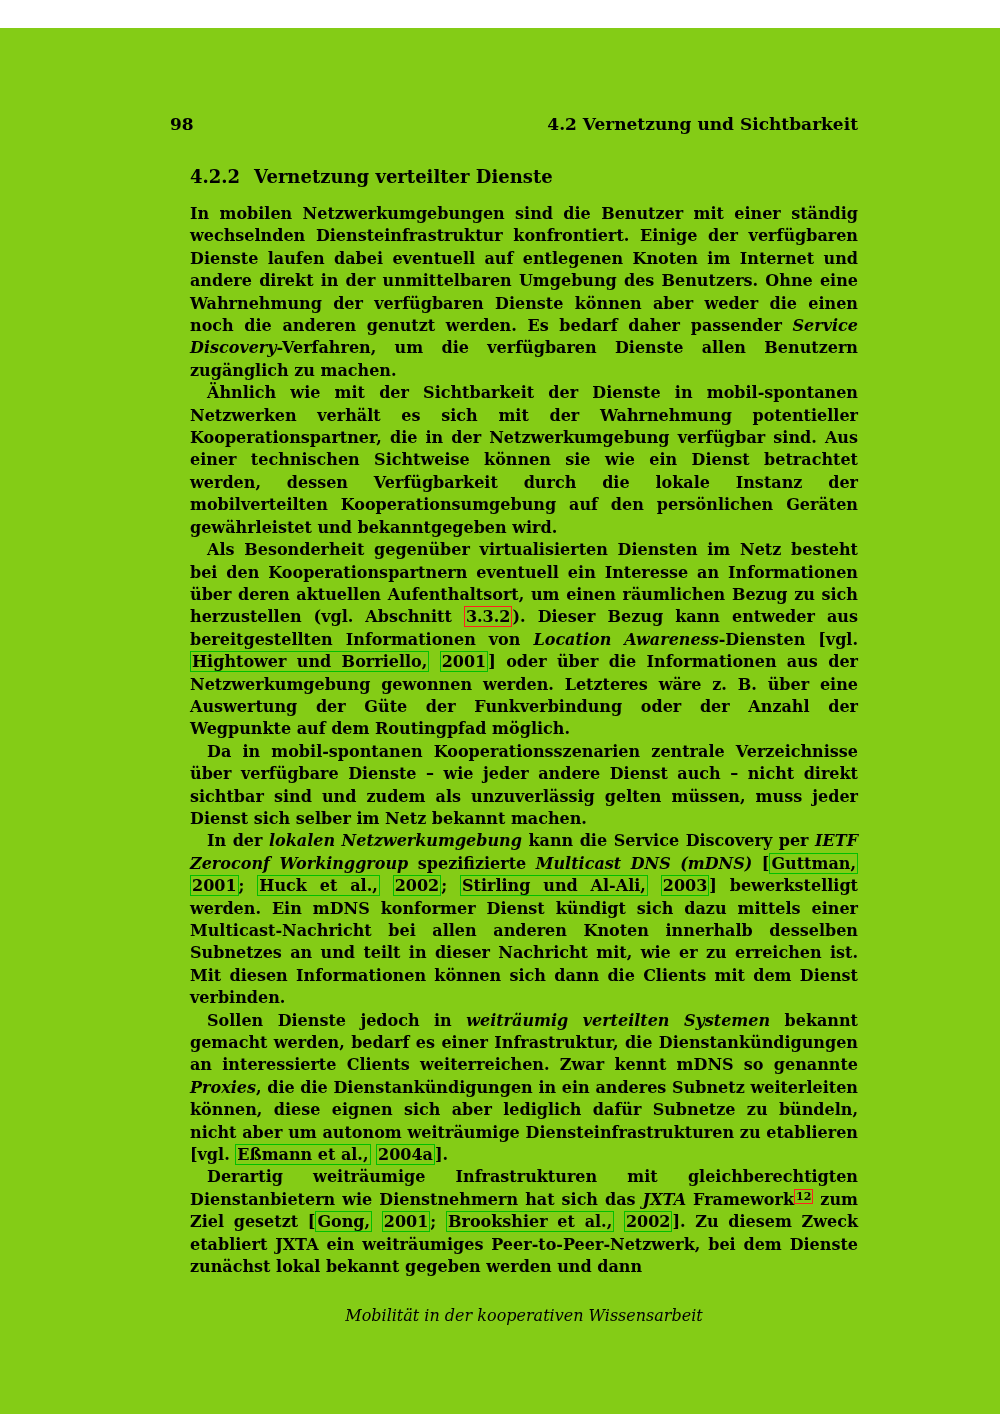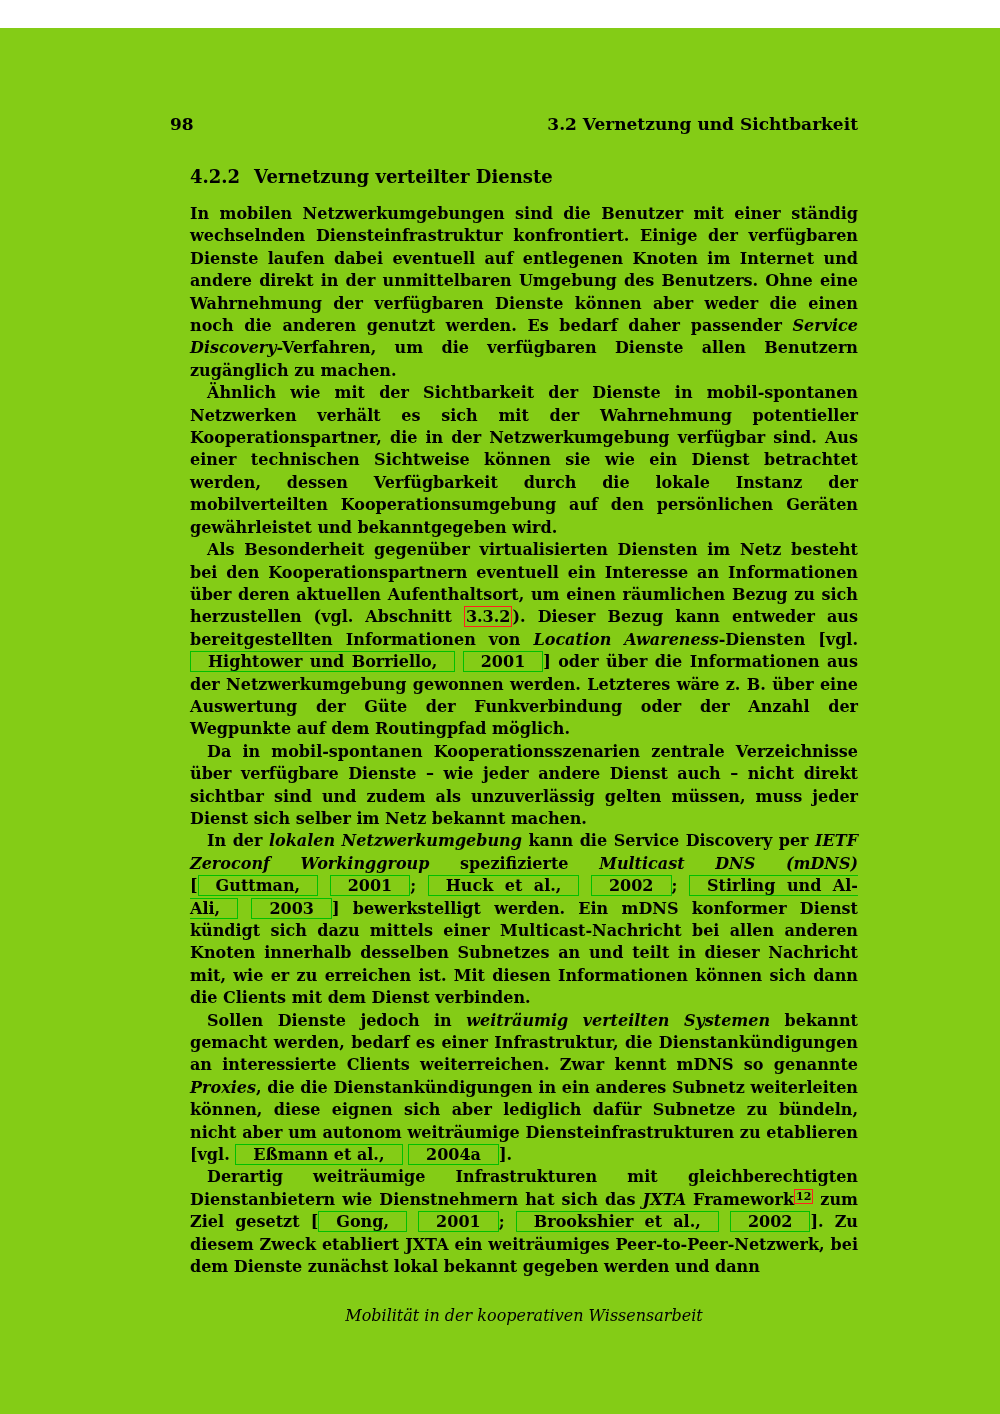--- a/index.html
+++ b/index.html
@@ -42,21 +42,21 @@
     text-align:justify;
     hyphens:auto;
     -webkit-hyphens:auto;
     margin:0;
     font-weight:bold;
   }
   p.para.indent { text-indent:17px; }
   .it { font-style:italic; }
   .cite-box {
     border:1px solid var(--cite,#00C000);
-    padding:0 17px;
+    padding:0 1px;
   }
   .ref-box {
     border:1px solid var(--ref,#FF2020);
     padding:0 1px;
   }
   .fn-ref {
     border:1px solid var(--ref,#FF2020);
     font-size:11px;
     line-height:1;
     vertical-align:5px;
@@ -93,21 +93,21 @@
     font-size:16px;
   }
 </style>
 </head>
 <body>
 
 <div class="page">
 
   <header class="running-header">
     <span class="page-num">98</span>
-    <span class="header-title">3.2 Vernetzung und Sichtbarkeit</span>
+    <span class="header-title">4.2 Vernetzung und Sichtbarkeit</span>
   </header>
 
   <main class="content">
     <h2 class="section-heading">
       <span class="section-num">4.2.2</span><span>Vernetzung verteilter Dienste</span>
     </h2>
 
     <div id="paras">
         <p class="para"><span>In mobilen Netzwerkumgebungen sind die Benutzer mit einer ständig wechselnden Diensteinfrastruktur konfrontiert. Einige der verfügbaren Dienste laufen dabei eventuell auf entlegenen Knoten im Internet und andere direkt in der unmittelbaren Umgebung des Benutzers. Ohne eine Wahrnehmung der verfügbaren Dienste können aber weder die einen noch die anderen genutzt werden. Es bedarf daher passender </span><span class="it">Service Discovery</span><span>-Verfahren, um die verfügbaren Dienste allen Benutzern zugänglich zu machen.</span></p>
         <p class="para indent"><span>Ähnlich wie mit der Sichtbarkeit der Dienste in mobil-spontanen Netzwerken verhält es sich mit der Wahrnehmung potentieller Kooperationspartner, die in der Netzwerkumgebung verfügbar sind. Aus einer technischen Sichtweise können sie wie ein Dienst betrachtet werden, dessen Verfügbarkeit durch die lokale Instanz der mobilverteilten Kooperationsumgebung auf den persönlichen Geräten gewährleistet und bekanntgegeben wird.</span></p>

